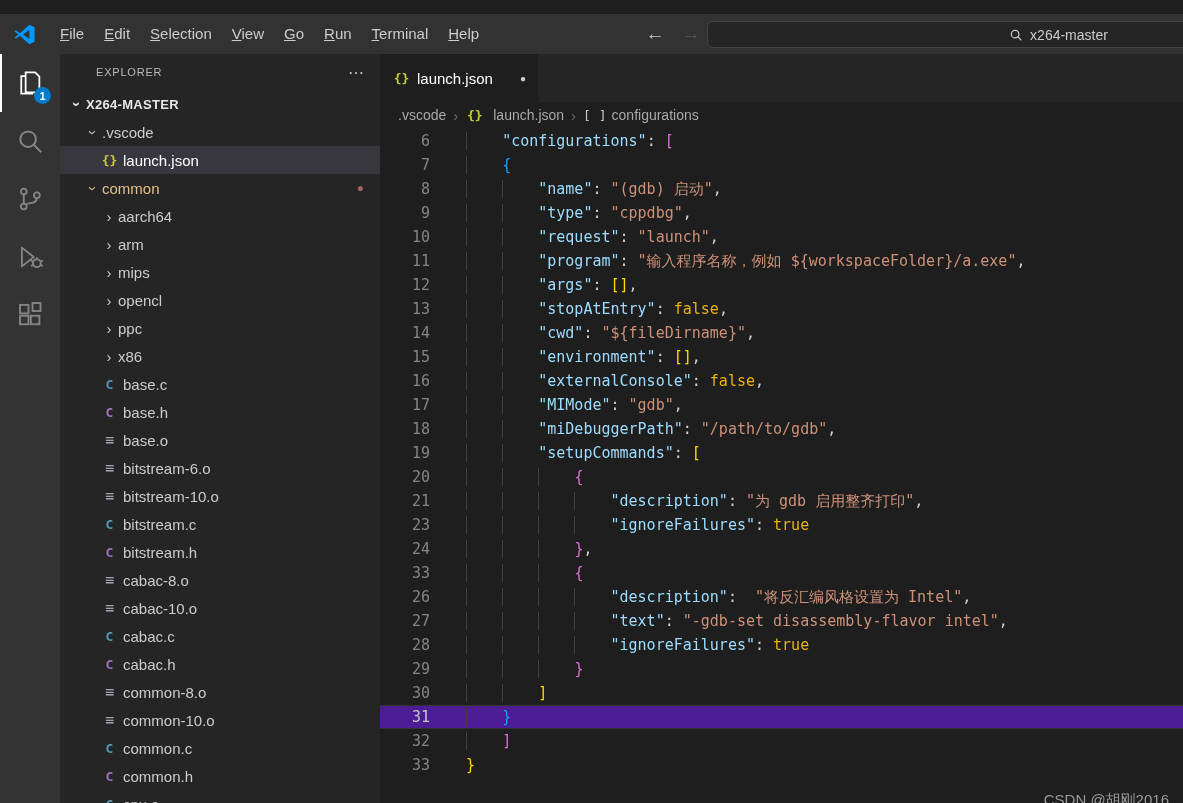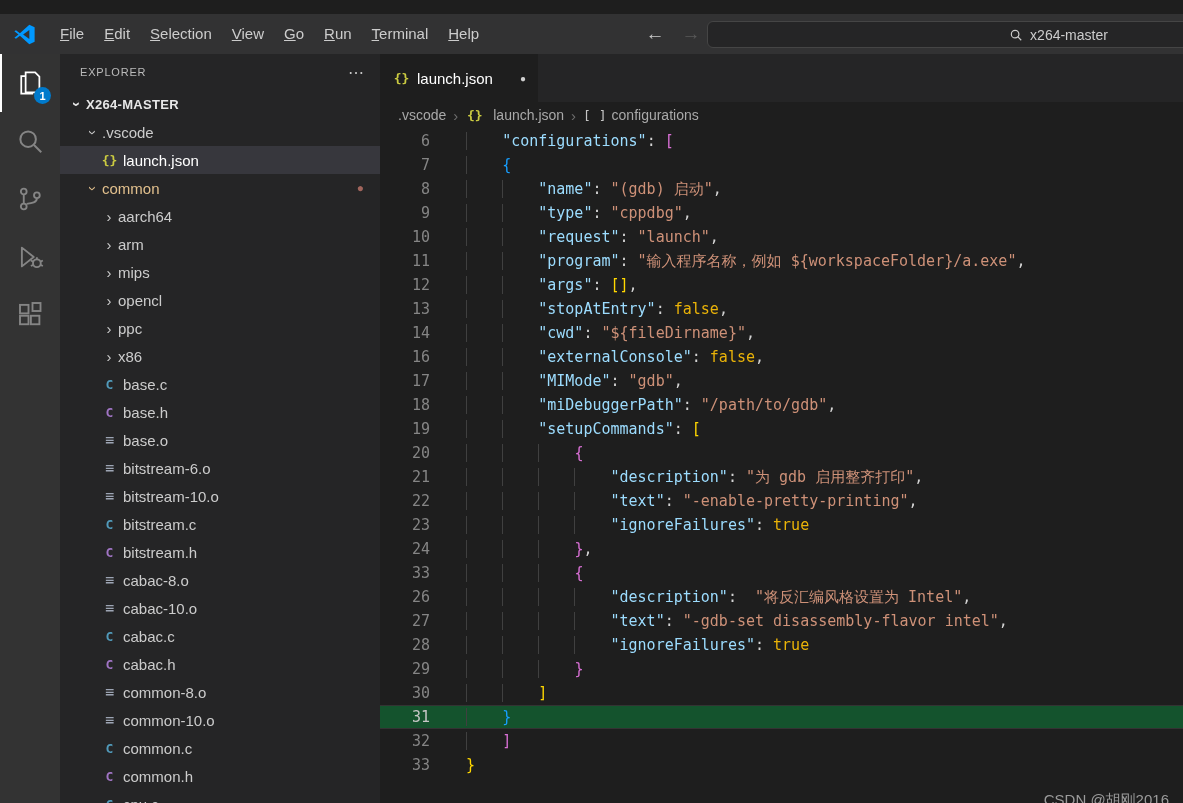--- a/index.html
+++ b/index.html
@@ -29,21 +29,21 @@
   .activitybar { width:60px; background:#333333; flex:none; display:flex; flex-direction:column; }
   .activity-item { height:58px; position:relative; display:flex; align-items:center; justify-content:center; color:#858585; }
   .activity-item.active { color:#ffffff; box-shadow:inset 2px 0 0 #ffffff; }
   .activity-item svg { width:30px; height:30px; }
   .badge { position:absolute; right:9px; bottom:8px; min-width:17px; height:17px; padding:0 3px;
     border-radius:9px; background:#007acc; color:#ffffff; font-size:11px; font-weight:bold;
     display:flex; align-items:center; justify-content:center; }
 
   
   .sidebar { width:320px; background:#252526; color:#cccccc; flex:none; display:flex; flex-direction:column; overflow:hidden; }
-  .sidebar-header { height:36px; flex:none; display:flex; align-items:center; padding:0 16px 0 20px;
+  .sidebar-header { height:36px; flex:none; display:flex; align-items:center; padding:0 16px 0 36px;
     font-size:11px; letter-spacing:.8px; color:#bbbbbb; }
   .sidebar-header .more { margin-left:auto; font-size:16px; color:#c5c5c5; letter-spacing:0; }
   .tree { flex:1; overflow:hidden; }
   .tree-row { height:28px; display:flex; align-items:center; font-size:15px; color:#cccccc; cursor:default; }
   .tree-row.root { font-weight:bold; font-size:13px; color:#e7e7e7; letter-spacing:.3px; }
   .tree-row.selected { background:#37373d; color:#ffffff; }
   .chev { width:18px; flex:none; display:inline-flex; justify-content:center; font-size:15px; color:inherit; }
   .chev.down { transform:rotate(90deg); }
   .ficon { width:19px; flex:none; text-align:center; font-weight:bold; font-size:13px; margin-right:4px;
     font-family:"DejaVu Sans Mono", monospace; }
@@ -61,21 +61,21 @@
   .tab .ficon { margin-right:2px; }
   .tab-dot { margin-left:auto; font-size:10px; color:#d0d0d0; }
   .breadcrumbs { height:26px; flex:none; display:flex; align-items:center; padding-left:18px;
     color:#a9a9a9; font-size:14px; gap:7px; }
   .crumb { display:flex; align-items:center; gap:5px; }
   .crumb-sep { color:#6e6e6e; font-size:15px; }
   .bc-array { font-family:"DejaVu Sans Mono", monospace; color:#c5c5c5; font-size:13px; }
 
   .code { flex:1; overflow:hidden; font-family:"DejaVu Sans Mono", monospace; font-size:15px; padding-top:1px; }
   .code-line { display:flex; height:24px; line-height:24px; }
-  .code-line.current { background:#14532d; box-shadow:inset 0 1px 0 #333333, inset 0 -1px 0 #333333; }
+  .code-line.current { background:#4c1d95; box-shadow:inset 0 1px 0 #333333, inset 0 -1px 0 #333333; }
   .ln { width:50px; flex:none; text-align:right; color:#858585; }
   .current .ln { color:#c6c6c6; }
   .lc { margin-left:36px; white-space:pre; }
   .ig { box-shadow:inset 1px 0 0 #404040; }
   .tk.key { color:#9cdcfe; }
   .tk.str { color:#ce9178; }
   .tk.pn  { color:#d4d4d4; }
   .tk.kw  { color:#eab308; }
   .tk.b1  { color:#ffd700; }
   .tk.b2  { color:#da70d6; }
@@ -325,20 +325,24 @@
           </div>
           <div class="code-line">
             <div class="ln">13</div>
             <div class="lc"><span class="ig">    </span><span class="ig">    </span><span class="tk key">"stopAtEntry"</span><span class="tk pn">: </span><span class="tk kw">false</span><span class="tk pn">,</span></div>
           </div>
           <div class="code-line">
             <div class="ln">14</div>
             <div class="lc"><span class="ig">    </span><span class="ig">    </span><span class="tk key">"cwd"</span><span class="tk pn">: </span><span class="tk str">"${fileDirname}"</span><span class="tk pn">,</span></div>
           </div>
           <div class="code-line">
+            <div class="ln">15</div>
+            <div class="lc"><span class="ig">    </span><span class="ig">    </span><span class="tk key">"environment"</span><span class="tk pn">: </span><span class="tk b1">[]</span><span class="tk pn">,</span></div>
+          </div>
+          <div class="code-line">
             <div class="ln">16</div>
             <div class="lc"><span class="ig">    </span><span class="ig">    </span><span class="tk key">"externalConsole"</span><span class="tk pn">: </span><span class="tk kw">false</span><span class="tk pn">,</span></div>
           </div>
           <div class="code-line">
             <div class="ln">17</div>
             <div class="lc"><span class="ig">    </span><span class="ig">    </span><span class="tk key">"MIMode"</span><span class="tk pn">: </span><span class="tk str">"gdb"</span><span class="tk pn">,</span></div>
           </div>
           <div class="code-line">
             <div class="ln">18</div>
             <div class="lc"><span class="ig">    </span><span class="ig">    </span><span class="tk key">"miDebuggerPath"</span><span class="tk pn">: </span><span class="tk str">"/path/to/gdb"</span><span class="tk pn">,</span></div>
@@ -347,24 +351,20 @@
             <div class="ln">19</div>
             <div class="lc"><span class="ig">    </span><span class="ig">    </span><span class="tk key">"setupCommands"</span><span class="tk pn">: </span><span class="tk b1">[</span></div>
           </div>
           <div class="code-line">
             <div class="ln">20</div>
             <div class="lc"><span class="ig">    </span><span class="ig">    </span><span class="ig">    </span><span class="tk b2">{</span></div>
           </div>
           <div class="code-line">
             <div class="ln">21</div>
             <div class="lc"><span class="ig">    </span><span class="ig">    </span><span class="ig">    </span><span class="ig">    </span><span class="tk key">"description"</span><span class="tk pn">: </span><span class="tk str">"为 gdb 启用整齐打印"</span><span class="tk pn">,</span></div>
-          </div>
-          <div class="code-line">
-            <div class="ln">22</div>
-            <div class="lc"><span class="ig">    </span><span class="ig">    </span><span class="ig">    </span><span class="ig">    </span><span class="tk key">"text"</span><span class="tk pn">: </span><span class="tk str">"-enable-pretty-printing"</span><span class="tk pn">,</span></div>
           </div>
           <div class="code-line">
             <div class="ln">23</div>
             <div class="lc"><span class="ig">    </span><span class="ig">    </span><span class="ig">    </span><span class="ig">    </span><span class="tk key">"ignoreFailures"</span><span class="tk pn">: </span><span class="tk kw">true</span></div>
           </div>
           <div class="code-line">
             <div class="ln">24</div>
             <div class="lc"><span class="ig">    </span><span class="ig">    </span><span class="ig">    </span><span class="tk b2">}</span><span class="tk pn">,</span></div>
           </div>
           <div class="code-line">

